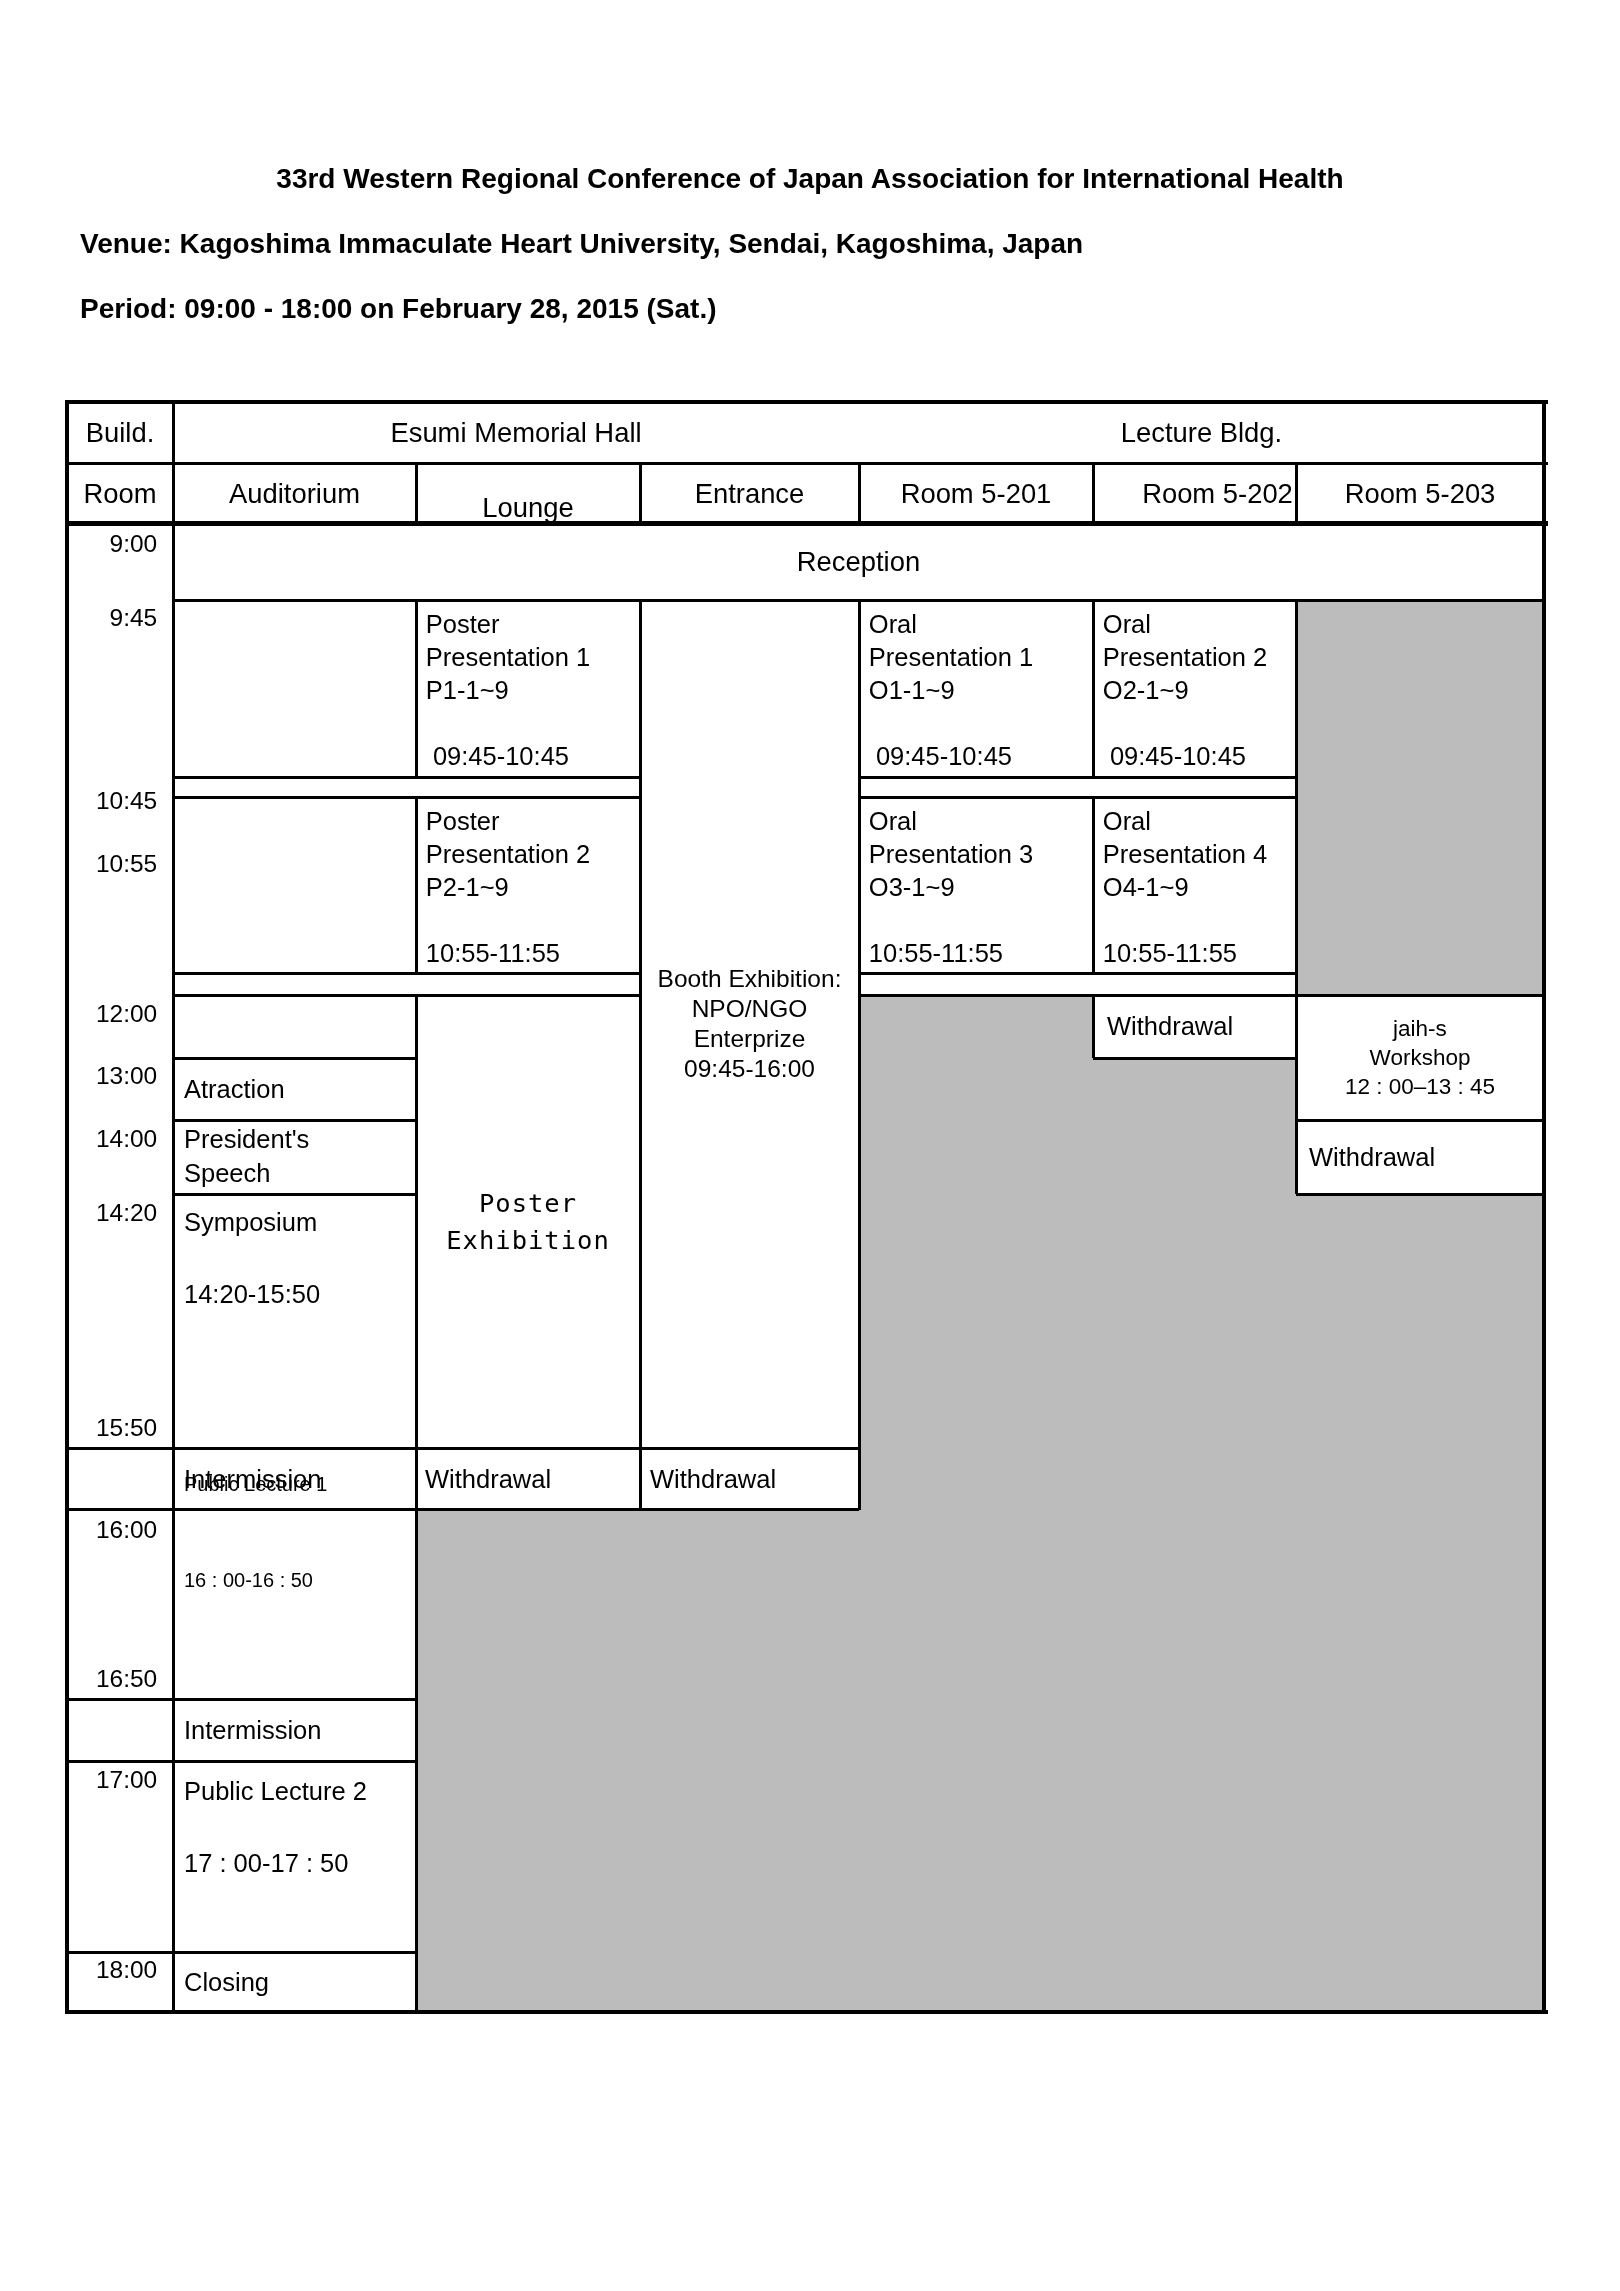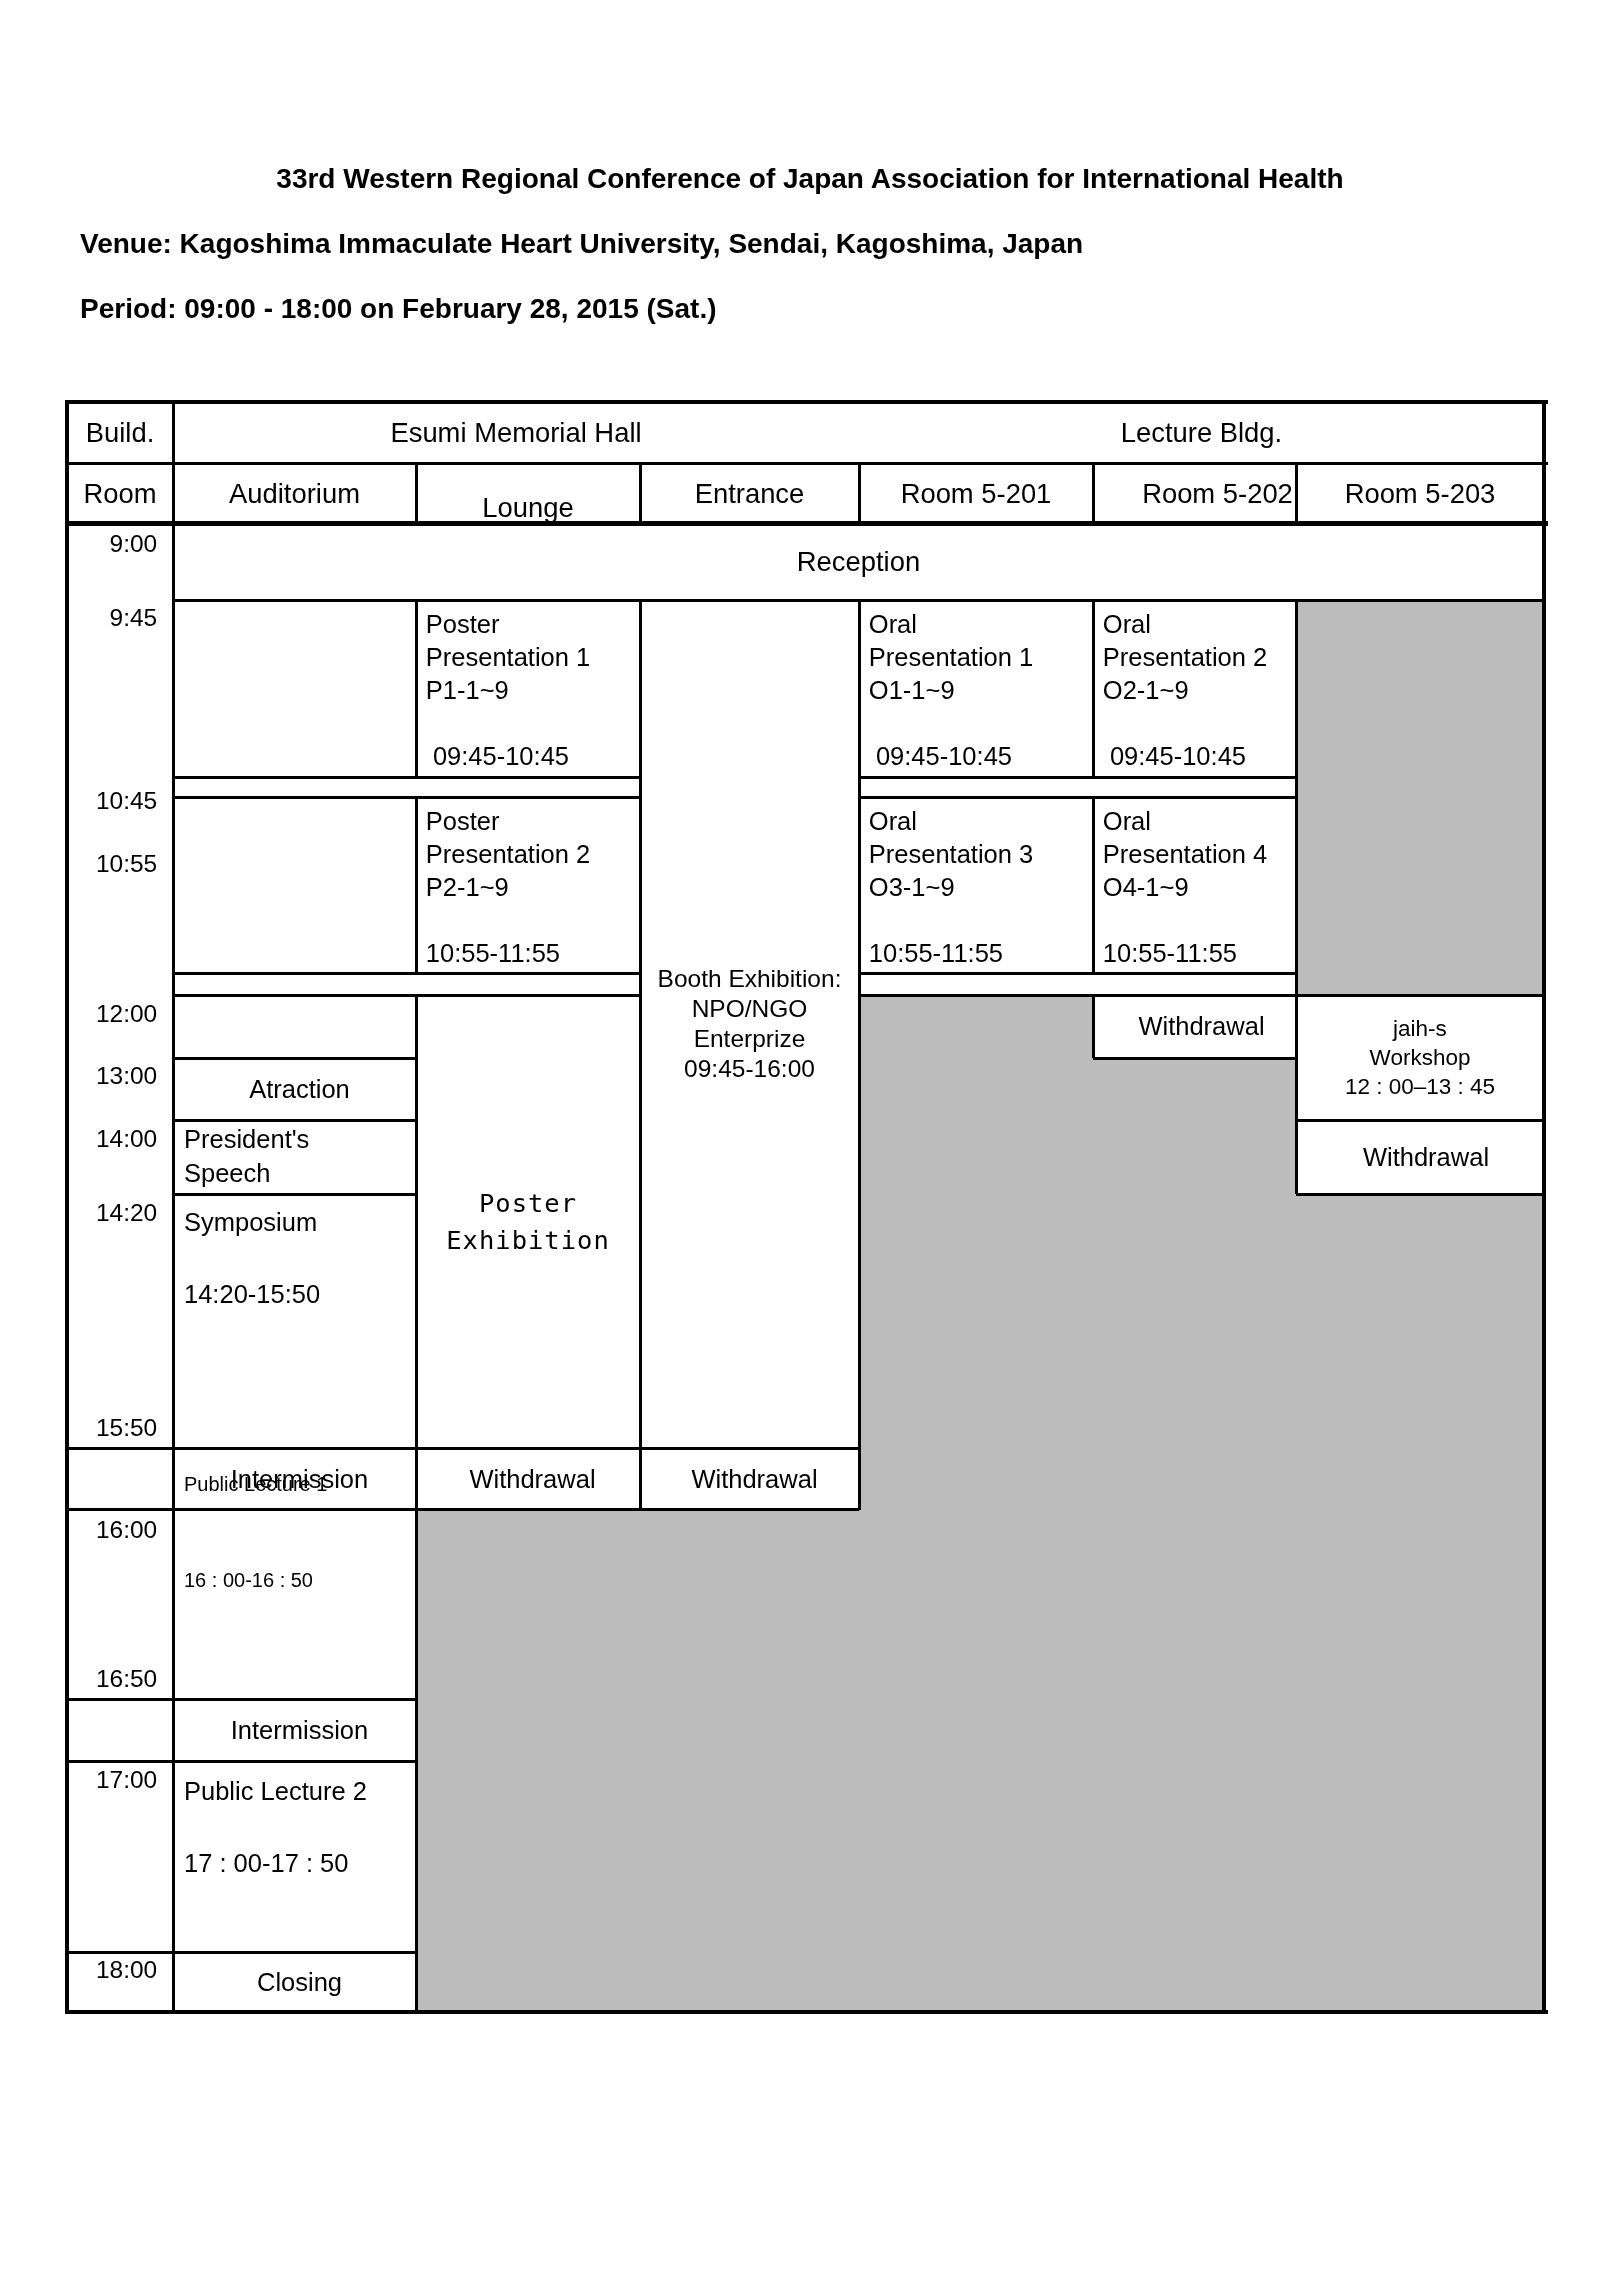--- a/index.html
+++ b/index.html
@@ -3,21 +3,21 @@
 <meta charset="utf-8">
 <style>
   html,body { margin:0; padding:0; background:#ffffff; }
   body { font-family:"Liberation Sans","DejaVu Sans",sans-serif; color:#000; }
   #page { position:relative; width:1620px; height:2292px; background:#fff; overflow:hidden; }
   .a { position:absolute; box-sizing:border-box; }
   .line { background:#000; }
   .gray { background:var(--shaded,#bcbcbc); }
   .hdr { font-size:27.4px; text-align:center; white-space:nowrap; }
   .ev { font-size:25.5px; white-space:pre; line-height:33px; padding:7.8px 0 0 9.8px; }
-  .single { font-size:25.5px; white-space:nowrap;text-align:center; }
+  .single { font-size:25.5px; white-space:nowrap; }
   .time { font-size:24.5px; text-align:right; padding-right:11.8px; width:102px; left:67px; white-space:nowrap; }
   .cc { display:flex; align-items:center; justify-content:center; text-align:center; }
   .title-line { font-weight:bold; font-size:28px; white-space:nowrap; }
   .mono { font-family:"DejaVu Sans Mono","Liberation Mono",monospace; letter-spacing:1px; }
 </style>
 </head>
 <body>
 
 <div id="page" style="--shaded: #bcbcbc;">
 

